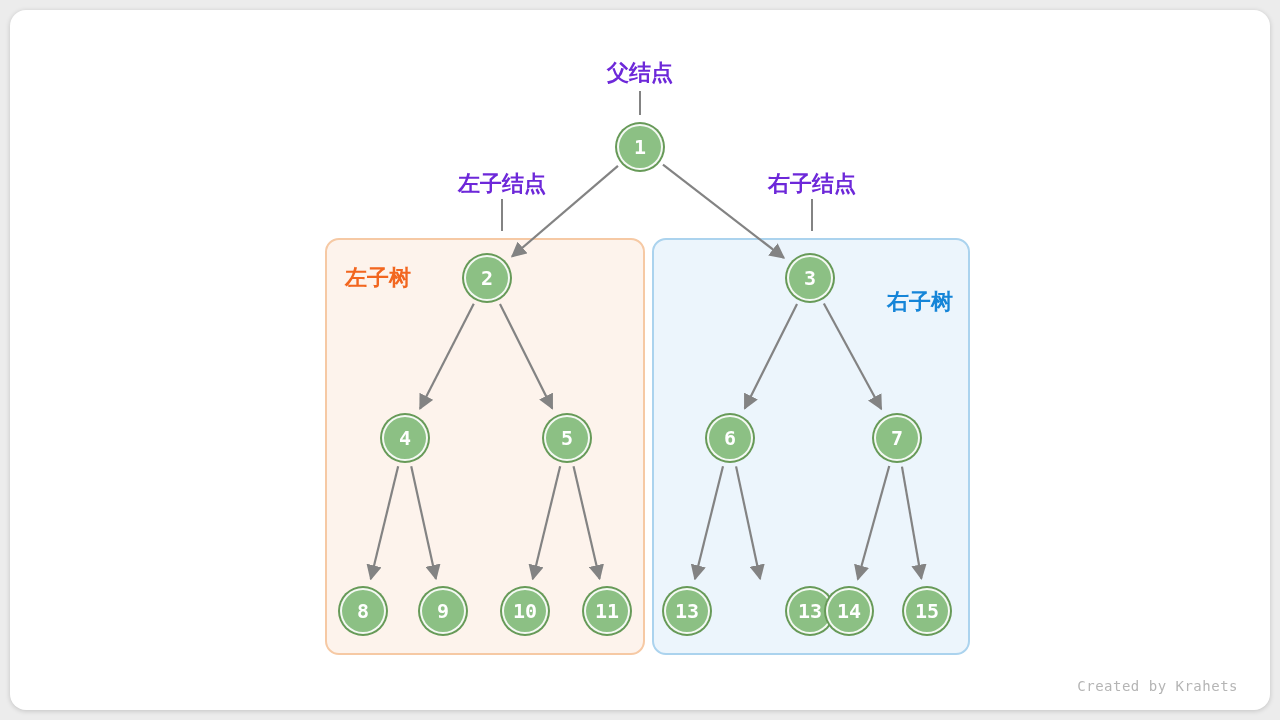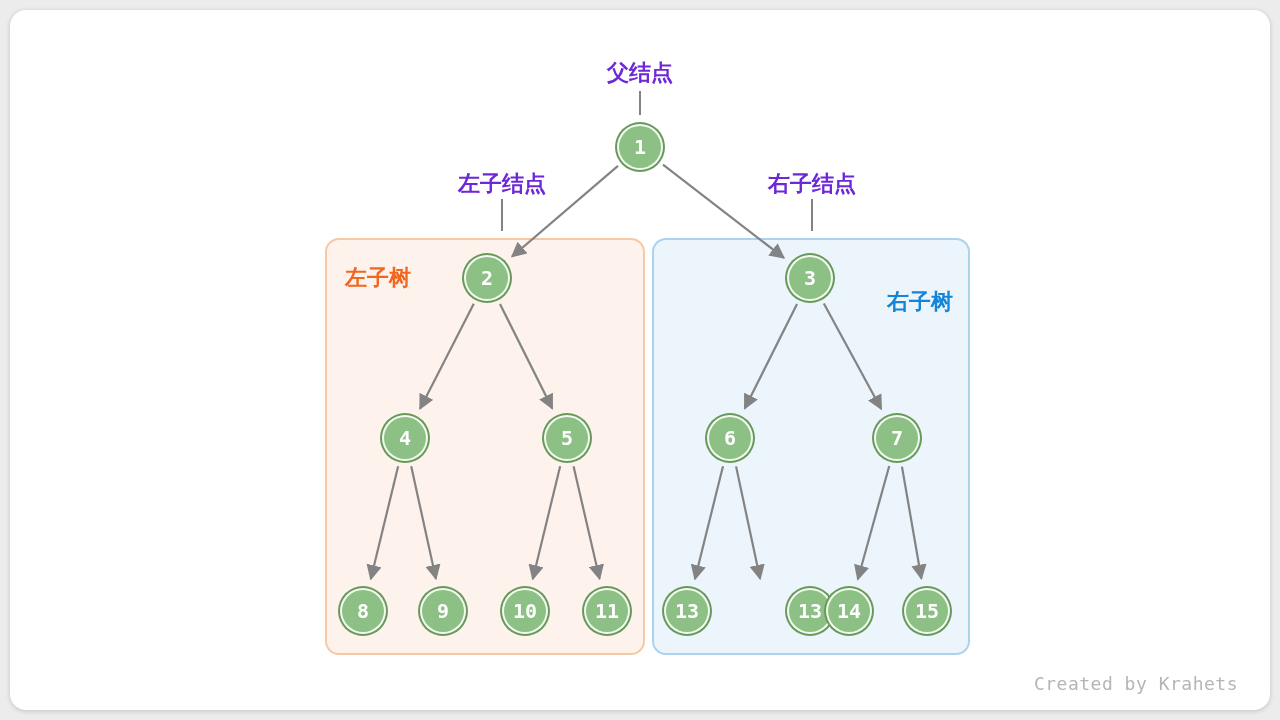--- a/index.html
+++ b/index.html
@@ -79,21 +79,21 @@
     color: #6d28d9;
     white-space: nowrap;
   }
   .subtree-label-left { color: var(--left-label); text-align: right; }
   .subtree-label-right { color: var(--right-label); margin-top: 24px; }
   .credit {
     position: absolute;
     right: 42px;
     bottom: 26px;
     font-family: "DejaVu Sans Mono", monospace;
-    font-size: 18px;
+    font-size: 14px;
     color: var(--credit);
     letter-spacing: 0.5px;
   }
 </style>
 </head>
 <body>
 
 <div class="canvas">
   <div class="card"></div>
 

